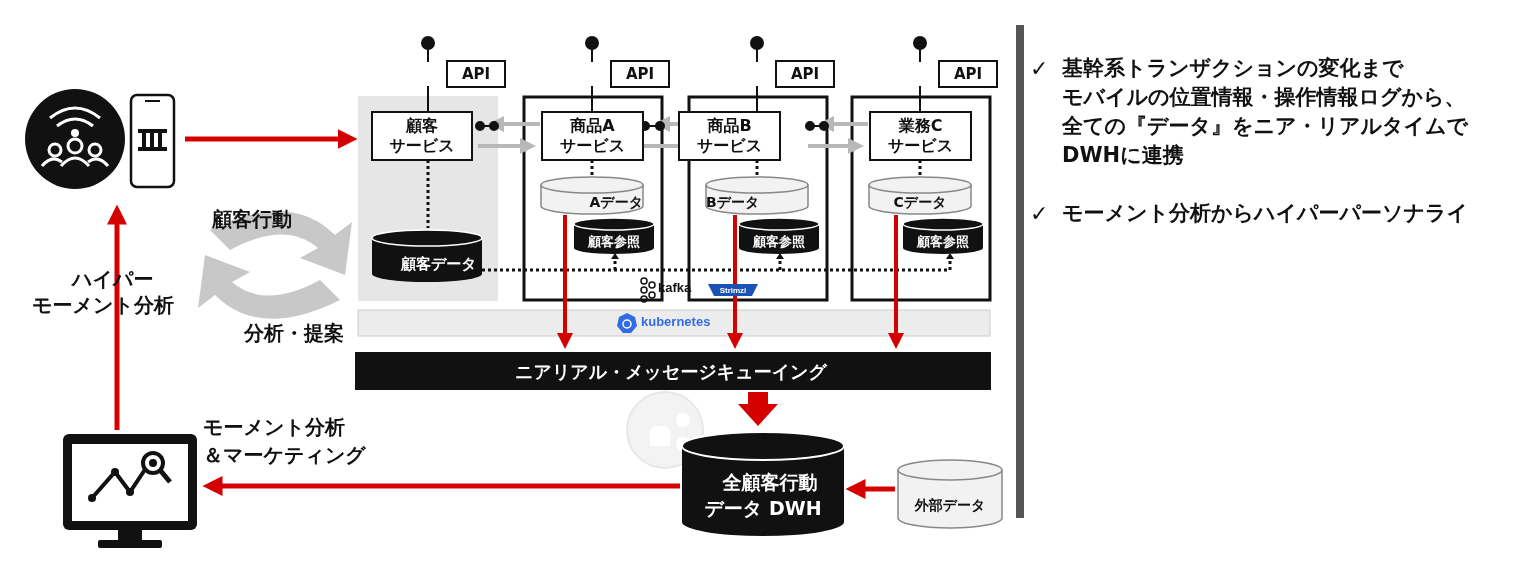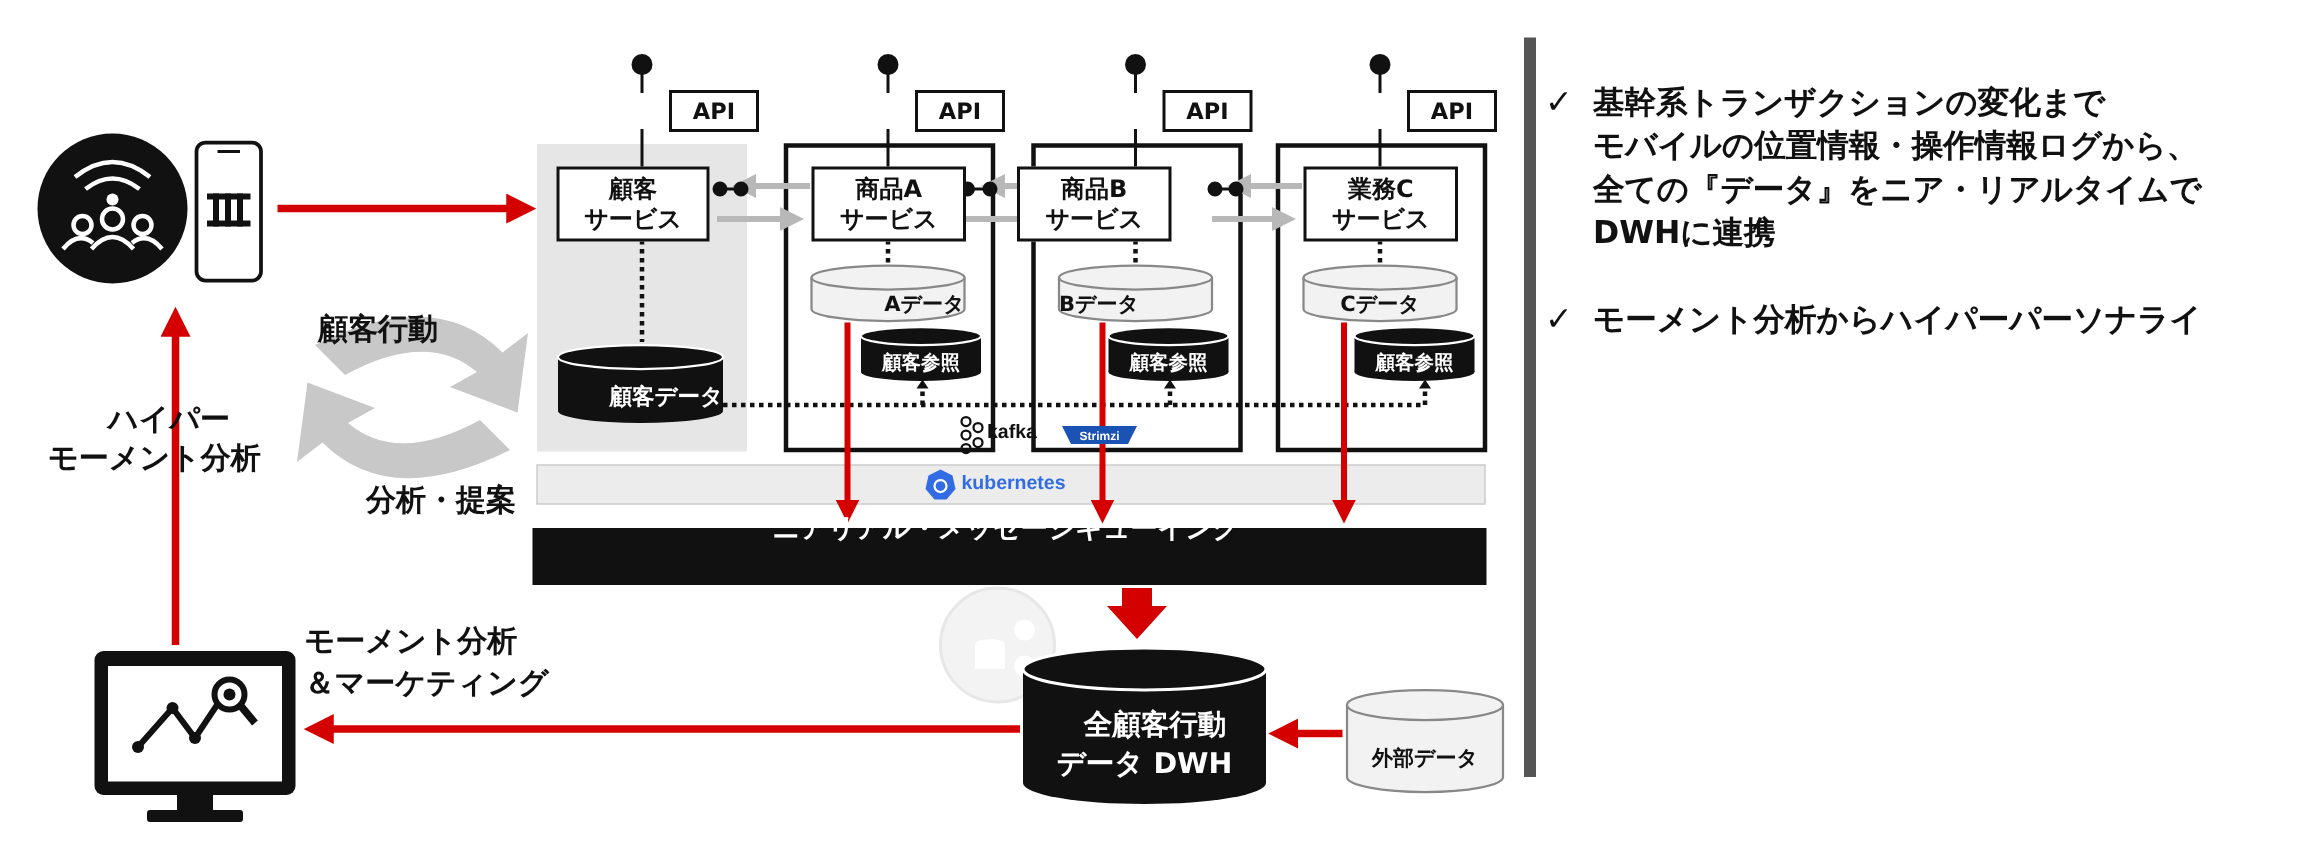--- a/index.html
+++ b/index.html
@@ -230,32 +230,32 @@
 </div>
 <div class="svc" style="left:678px;top:111px;width:103px;height:50px;">
   <div>商品B</div>
   <div>サービス</div>
 </div>
 <div class="svc" style="left:869px;top:111px;width:103px;height:50px;">
   <div>業務C</div>
   <div>サービス</div>
 </div>
 
-<div class="lbl" style="left:372px;top:255px;width:110px;text-align:right;color:#fff;font-size:15px;">顧客データ</div>
+<div class="lbl" style="left:372px;top:255px;width:110px;text-align:left;color:#fff;font-size:15px;padding-left:29px;">顧客データ</div>
 <div class="lbl" style="left:541px;top:194px;width:102px;text-align:right;font-size:14px;">Aデータ</div>
 <div class="lbl" style="left:706px;top:194px;width:102px;font-size:14px;">Bデータ</div>
 <div class="lbl" style="left:869px;top:194px;width:102px;text-align:center;font-size:14px;">Cデータ</div>
 
 <div class="lbl" style="left:574px;top:233px;width:80px;text-align:center;color:#fff;font-size:13px;">顧客参照</div>
 <div class="lbl" style="left:739px;top:233px;width:80px;text-align:center;color:#fff;font-size:13px;">顧客参照</div>
 <div class="lbl" style="left:903px;top:233px;width:80px;text-align:center;color:#fff;font-size:13px;">顧客参照</div>
 
 <div class="lbl" style="left:658px;top:280px;font-size:13px;font-family:'Liberation Sans',sans-serif;">kafka</div>
 <div class="lbl" style="left:641px;top:314px;font-size:13px;color:#326ce5;font-family:'Liberation Sans',sans-serif;">kubernetes</div>
-<div class="lbl" style="left:355px;top:340px;width:632px;text-align:center;color:#fff;font-size:18px;">ニアリアル・メッセージキューイング</div>
+<div class="lbl" style="left:355px;top:360px;width:632px;text-align:center;color:#fff;font-size:18px;">ニアリアル・メッセージキューイング</div>
 
 <div class="lbl" style="left:682px;top:470px;width:176px;text-align:center;color:#fff;font-size:19px;">全顧客行動</div>
 <div class="lbl" style="left:682px;top:496px;width:162px;text-align:center;color:#fff;font-size:19px;">データ DWH</div>
 <div class="lbl" style="left:898px;top:497px;width:104px;text-align:center;font-size:14px;">外部データ</div>
 
 <div class="lbl" style="left:212px;top:206px;font-size:20px;">顧客行動</div>
 <div class="lbl" style="left:244px;top:320px;font-size:20px;">分析・提案</div>
 <div class="lbl" style="left:72px;top:266px;font-size:20px;">ハイパー</div>
 <div class="lbl" style="left:32px;top:292px;font-size:20px;">モーメント分析</div>
 <div class="lbl" style="left:203px;top:414px;font-size:20px;">モーメント分析</div>

